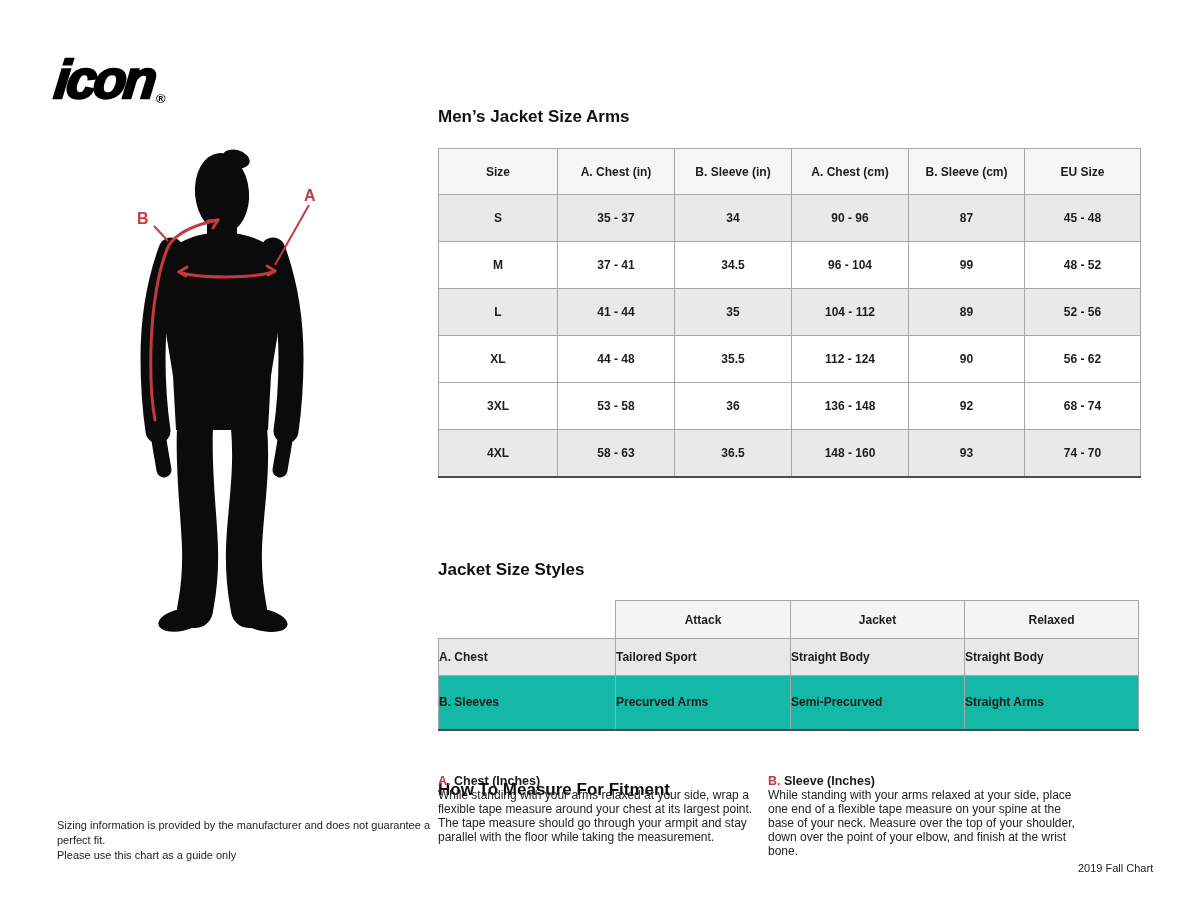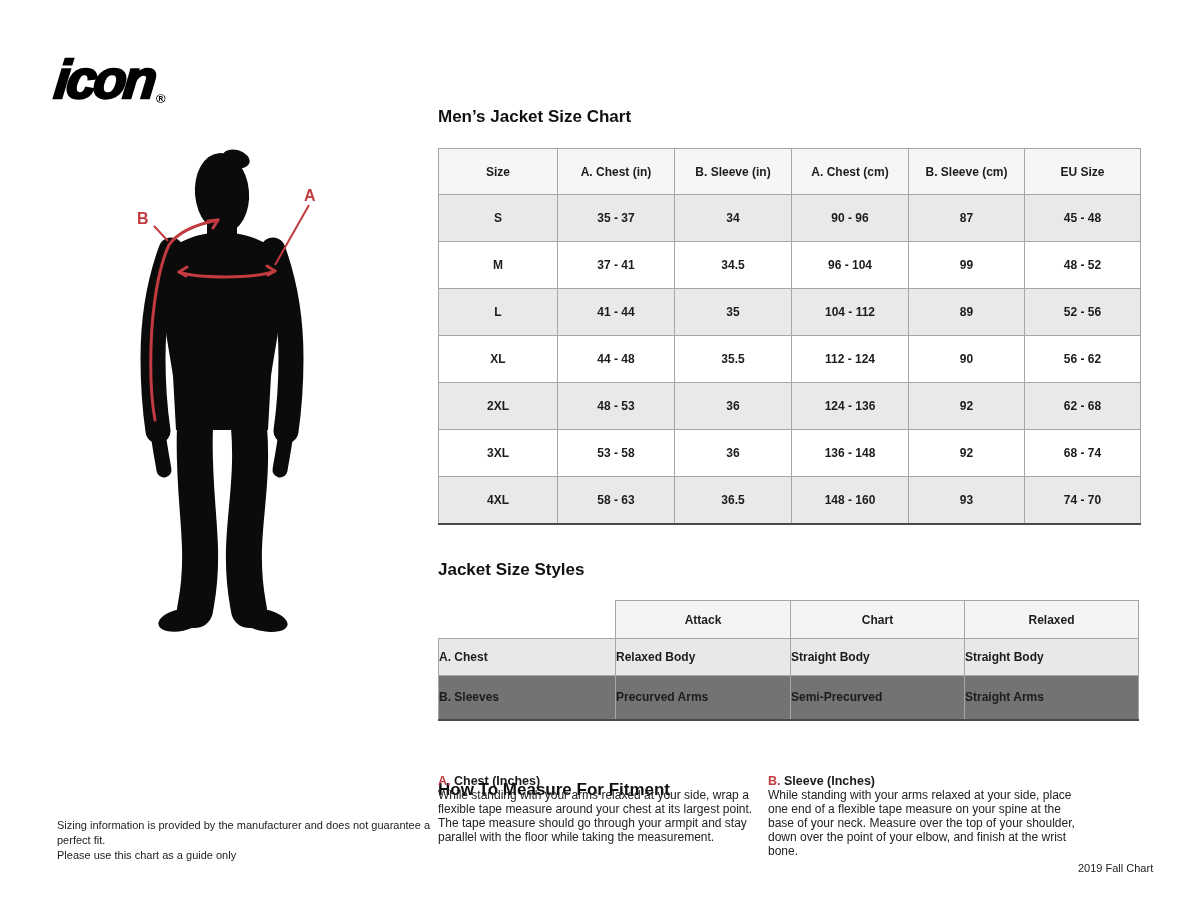--- a/index.html
+++ b/index.html
@@ -36,21 +36,21 @@
   .size-table tr.alt td { background:#e9e9e9; }
   
   .style-table { position:absolute; left:438px; top:600px; width:700px; border-bottom:2px solid #4a4a4a; }
   .style-table th, .style-table td {
     border:1px solid #a6a6a6; vertical-align:middle;
     font-size:12px; font-weight:700; color:#1c1c1c;
   }
   .style-table .hdr { height:38px; background:#f4f4f4; }
   .style-table .blank { border:none; background:#ffffff; }
   .style-table tr.row-a td { height:37px; background:#e8e8e8; }
-  .style-table tr.row-b td { height:44px; background:#737373; }
+  .style-table tr.row-b td { height:54px; background:#14b8a6; }
   
   .measure-col { position:absolute; top:774px; }
   .m-a { left:438px; width:322px; }
   .m-b { left:768px; width:318px; }
   .measure-head { font-size:12.5px; font-weight:700; color:#1a1a1a; }
   .red { color:#c13b41; }
   .measure-body { font-size:12px; line-height:13.9px; color:#222; margin-top:1px; }
   
   .disclaimer { position:absolute; left:57px; top:818px; width:380px; font-size:11px; line-height:15px; color:#222; }
   .version { position:absolute; left:1078px; top:862px; font-size:11px; font-weight:400; color:#222; }
@@ -93,21 +93,21 @@
       </g>
       <g stroke="#c13b41" stroke-width="2" fill="none">
         <path d="M21,78 L35,93"></path>
         <path d="M176,57 L142,117"></path>
       </g>
       <text x="4" y="76" class="fig-label">B</text>
       <text x="171" y="53" class="fig-label">A</text>
     </svg>
   </div>
 
-  <div class="sec-title t-size">Men’s Jacket Size Chart</div>
+  <div class="sec-title t-size">Men’s Jacket Size Arms</div>
 
   <table class="size-table">
     <colgroup>
         <col style="width:119px">
         <col style="width:117px">
         <col style="width:117px">
         <col style="width:117px">
         <col style="width:116px">
         <col style="width:116px">
       </colgroup>
@@ -147,28 +147,20 @@
         <td>52 - 56</td>
       </tr>
       <tr>
         <td>XL</td>
         <td>44 - 48</td>
         <td>35.5</td>
         <td>112 - 124</td>
         <td>90</td>
         <td>56 - 62</td>
       </tr>
-      <tr class="alt">
-        <td>2XL</td>
-        <td>48 - 53</td>
-        <td>36</td>
-        <td>124 - 136</td>
-        <td>92</td>
-        <td>62 - 68</td>
-      </tr>
       <tr>
         <td>3XL</td>
         <td>53 - 58</td>
         <td>36</td>
         <td>136 - 148</td>
         <td>92</td>
         <td>68 - 74</td>
       </tr>
       <tr class="alt">
         <td>4XL</td>
@@ -187,26 +179,26 @@
     <colgroup>
         <col style="width:177px">
         <col style="width:175px">
         <col style="width:174px">
         <col style="width:174px">
       </colgroup>
     <tbody>
       <tr>
         <td class="blank"></td>
         <th class="hdr">Attack</th>
-        <th class="hdr">Chart</th>
+        <th class="hdr">Jacket</th>
         <th class="hdr">Relaxed</th>
       </tr>
       <tr class="row-a">
         <td>A. Chest</td>
-        <td>Relaxed Body</td>
+        <td>Tailored Sport</td>
         <td>Straight Body</td>
         <td>Straight Body</td>
       </tr>
       <tr class="row-b">
         <td>B. Sleeves</td>
         <td>Precurved Arms</td>
         <td>Semi-Precurved</td>
         <td>Straight Arms</td>
       </tr>
     </tbody>

